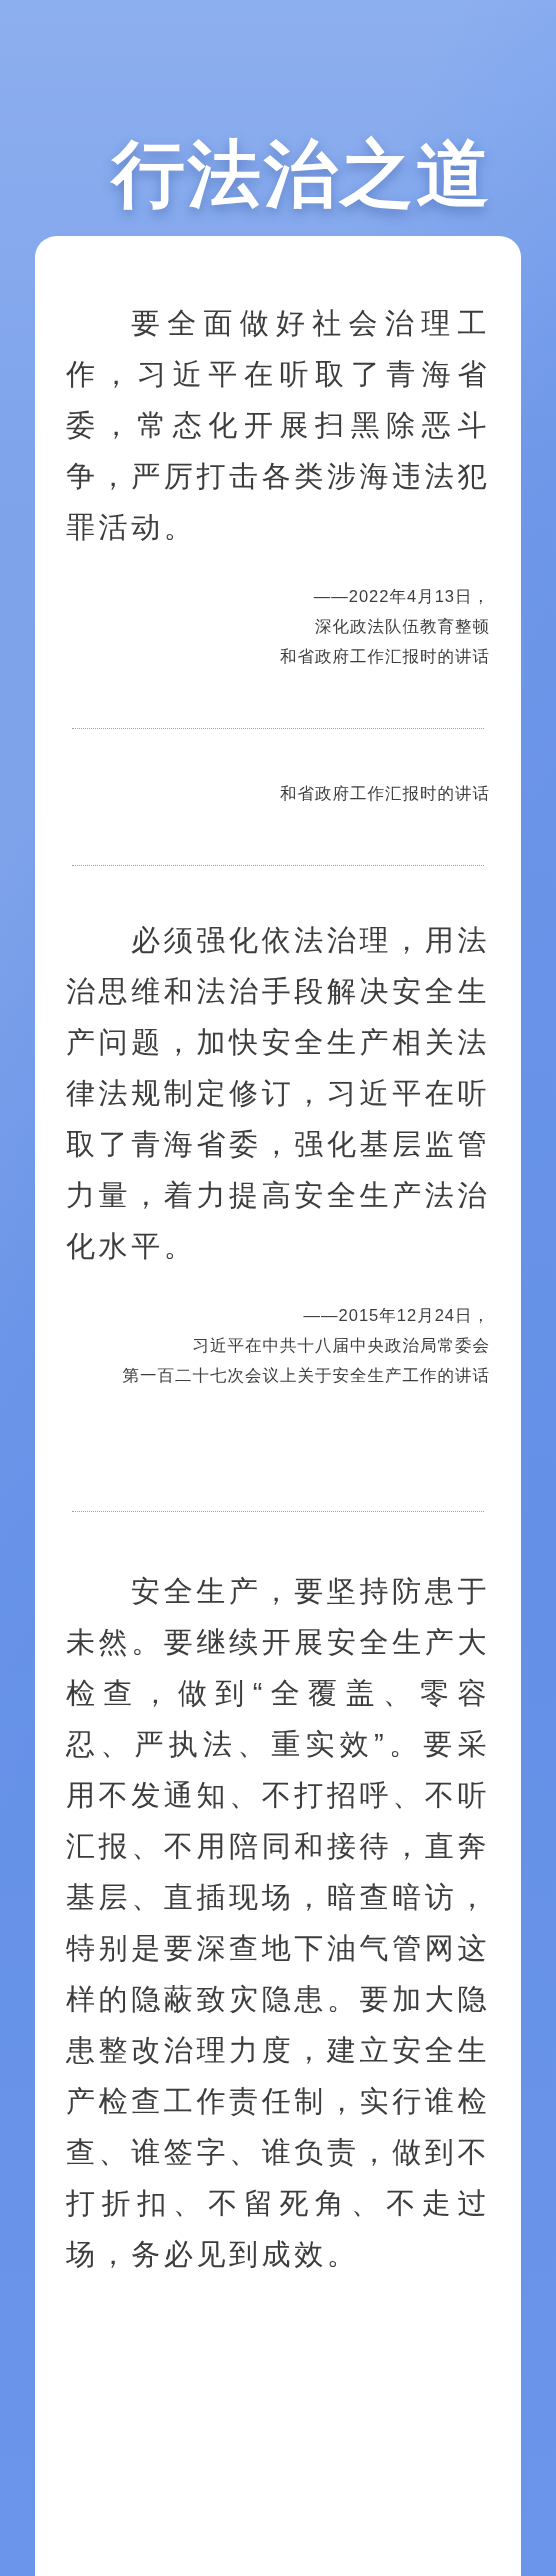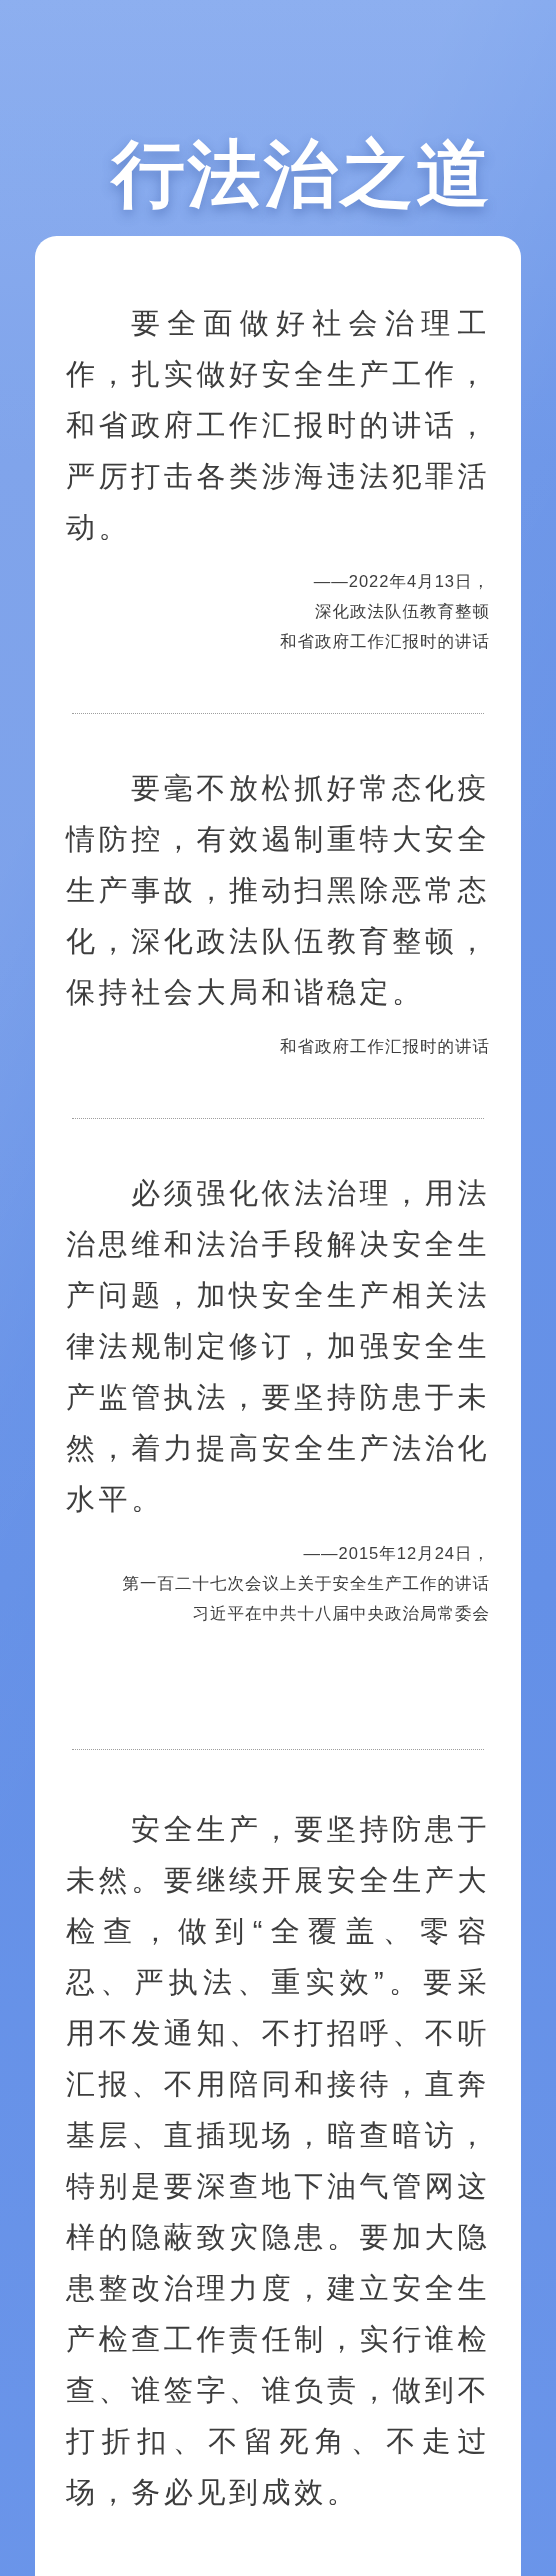--- a/index.html
+++ b/index.html
@@ -33,66 +33,65 @@
   .card{
     position:absolute;left:35px;top:236px;width:486px;height:2446px;z-index:2;
     background:#FFFFFF;border-radius:21.6px;box-sizing:border-box;
     padding:62px 31px 0 31px;
   }
   .quote{
     margin:0;font-size:29px;line-height:51px;letter-spacing:3.6px;
     color:#3D3D3D;text-align:justify;text-indent:65px;
   }
   .attr{
-    margin-top:13px;font-size:16.5px;line-height:30px;letter-spacing:1px;
+    margin-top:28px;font-size:16.5px;line-height:30px;letter-spacing:1px;
     color:#3D3D3D;text-align:right;
   }
   .divider{
     border:none;border-top:1px dotted #9F9F9F;height:0;
     width:412px;margin:57px auto 49px auto;
   }
   .divider.d3{margin-top:121px;margin-bottom:54px;}
 </style>
 </head>
 <body>
 
 <div class="bg"></div>
 <div class="sheen"></div>
 <div class="swoosh"></div>
 
 <h1 class="page-title">行法治之道</h1>
 
 <div class="card">
 
   <section>
-    <p class="quote">要全面做好社会治理工作，扎实做好安全生产工作，和省政府工作汇报时的讲话，严厉打击各类涉海违法犯罪活动。</p>
+    <p class="quote">要全面做好社会治理工作，习近平在听取了青海省委，常态化开展扫黑除恶斗争，严厉打击各类涉海违法犯罪活动。</p>
     <div class="attr">
       <div>——2022年4月13日，</div>
       <div>深化政法队伍教育整顿</div>
       <div>和省政府工作汇报时的讲话</div>
     </div>
   </section>
 
   <hr class="divider">
 
   <section>
-    <p class="quote">要毫不放松抓好常态化疫情防控，有效遏制重特大安全生产事故，推动扫黑除恶常态化，深化政法队伍教育整顿，保持社会大局和谐稳定。</p>
     <div class="attr">
       <div>和省政府工作汇报时的讲话</div>
     </div>
   </section>
 
   <hr class="divider">
 
   <section>
-    <p class="quote">必须强化依法治理，用法治思维和法治手段解决安全生产问题，加快安全生产相关法律法规制定修订，加强安全生产监管执法，要坚持防患于未然，着力提高安全生产法治化水平。</p>
+    <p class="quote">必须强化依法治理，用法治思维和法治手段解决安全生产问题，加快安全生产相关法律法规制定修订，习近平在听取了青海省委，强化基层监管力量，着力提高安全生产法治化水平。</p>
     <div class="attr">
       <div>——2015年12月24日，</div>
+      <div>习近平在中共十八届中央政治局常委会</div>
       <div>第一百二十七次会议上关于安全生产工作的讲话</div>
-      <div>习近平在中共十八届中央政治局常委会</div>
     </div>
   </section>
 
   <hr class="divider d3">
 
   <section>
     <p class="quote">安全生产，要坚持防患于未然。要继续开展安全生产大检查，做到“全覆盖、零容忍、严执法、重实效”。要采用不发通知、不打招呼、不听汇报、不用陪同和接待，直奔基层、直插现场，暗查暗访，特别是要深查地下油气管网这样的隐蔽致灾隐患。要加大隐患整改治理力度，建立安全生产检查工作责任制，实行谁检查、谁签字、谁负责，做到不打折扣、不留死角、不走过场，务必见到成效。</p>
 
   </section>
 

